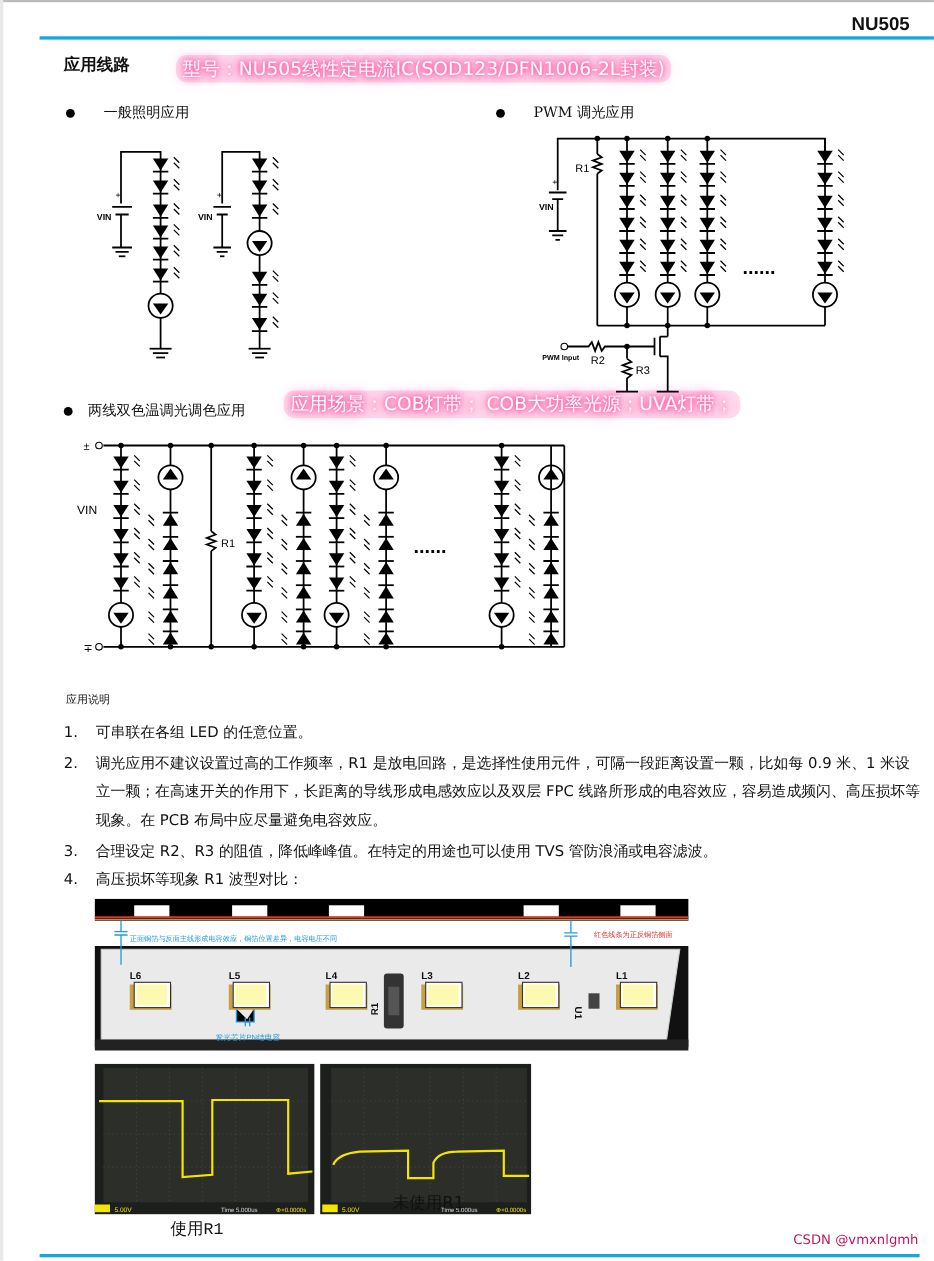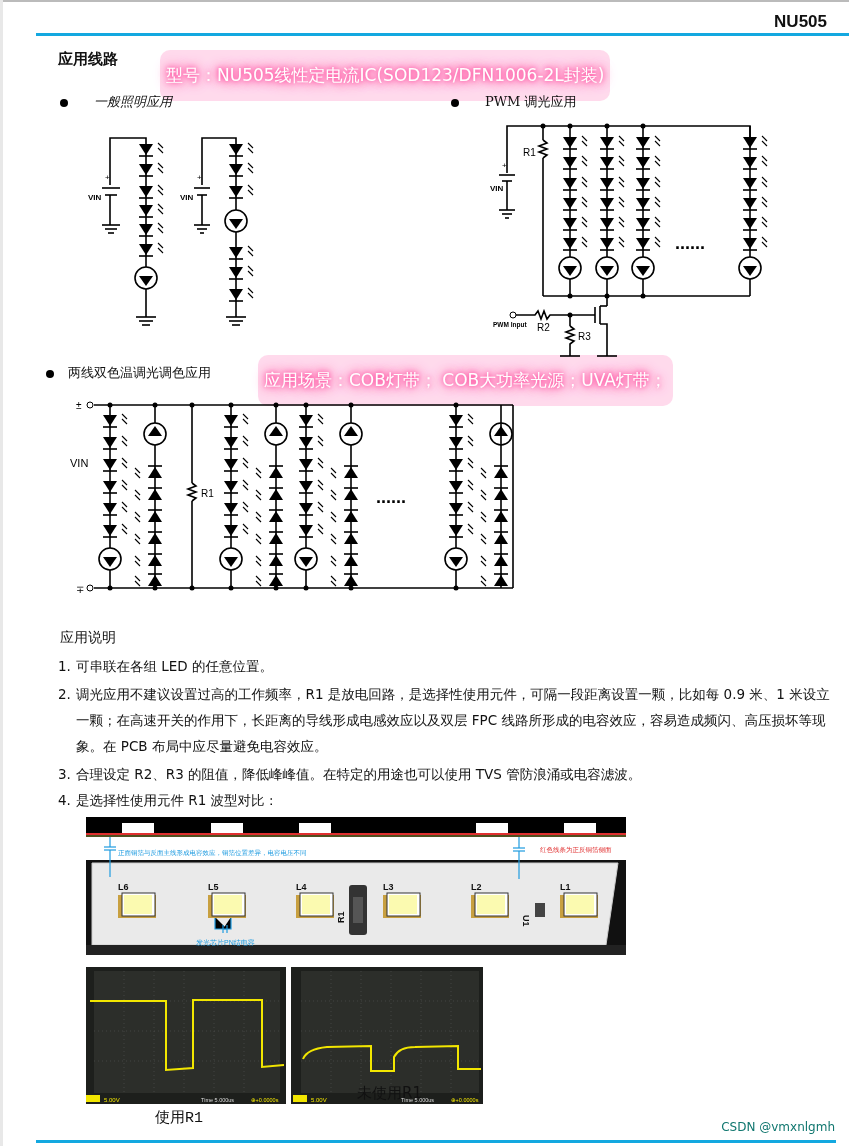--- a/index.html
+++ b/index.html
@@ -6,45 +6,45 @@
   body{width:849px;height:1146px;position:relative;overflow:hidden;font-family:"DejaVu Sans",sans-serif;color:#111;}
   .abs{position:absolute;}
   .topedge{left:0;top:0;width:849px;height:2px;background:#bbb;}
   .leftedge{left:0;top:0;width:3px;height:1146px;background:#e8e8e8;}
   .brand{right:22px;top:12px;font-family:"Liberation Sans",sans-serif;font-weight:bold;font-size:17px;}
   .hrule{left:36px;top:33px;width:813px;height:3px;background:#13a8e0;}
   .frule{left:36px;top:1140px;width:800px;height:3px;background:#13a8e0;}
   .sec-title{left:58px;top:50px;font-size:15px;font-weight:bold;}
   .pink{color:#fff;font-family:"DejaVu Sans",sans-serif;font-size:17px;
         text-shadow:0 0 4px #ff4fa0,0 0 8px #ff4fa0,0 0 12px #ff6fb2,0 0 16px #ff8fc2;
-        background:rgba(255,150,200,0.35);border-radius:10px;padding:14px 6px;white-space:nowrap;}
+        background:rgba(255,150,200,0.35);border-radius:10px;padding:1px 6px;white-space:nowrap;}
   .bullet{font-family:"DejaVu Serif",serif;font-size:13px;}
   .bullet .dot{display:inline-block;width:8px;height:8px;border-radius:50%;background:#000;margin-right:26px;vertical-align:middle;}
-  .note-h{left:60px;top:629px;font-size:14px;}
+  .note-h{left:60px;top:629px;font-size:10px;}
   .ol{left:58px;width:780px;font-size:13.5px;line-height:26px;}
   .ol .num{position:absolute;left:0;}
-  .ol .txt{margin-left:18px;display:block;}
+  .ol .txt{margin-left:29px;display:block;}
   .caption{font-size:15px;}
   svg text{font-family:"Liberation Sans",sans-serif;}
-  .watermark{right:14px;top:1120px;font-size:12px;color:#0f766e;font-family:"DejaVu Sans",sans-serif;}
+  .watermark{right:14px;top:1120px;font-size:12px;color:#be185d;font-family:"DejaVu Sans",sans-serif;}
 </style>
 </head>
 <body>
 
 <div class="abs topedge"></div>
 <div class="abs leftedge"></div>
 <div class="abs brand">NU505</div>
 <div class="abs hrule"></div>
 
 <div class="abs sec-title">应用线路</div>
 <div class="abs pink" style="left:160px;top:50px;">型号：NU505线性定电流IC(SOD123/DFN1006-2L封装)</div>
 
-<div class="abs bullet" style="left:60px;top:93px;font-style:italic;"><span class="dot"></span><span>一般照明应用</span></div>
+<div class="abs bullet" style="left:60px;top:93px;"><span class="dot"></span><span>一般照明应用</span></div>
 <div class="abs bullet" style="left:451px;top:93px;"><span class="dot"></span><span>PWM 调光应用</span></div>
-<div class="abs bullet" style="left:46px;top:364px;"><span class="dot" style="margin-right:14px"></span><span>两线双色温调光调色应用</span></div>
+<div class="abs bullet" style="left:58px;top:364px;"><span class="dot" style="margin-right:14px"></span><span>两线双色温调光调色应用</span></div>
 <div class="abs pink" style="left:258px;top:355px;">应用场景：COB灯带；  COB大功率光源；UVA灯带；</div>
 
 <svg width="0" height="0" style="position:absolute">
   <defs>
     <g id="ledDown">
       <polygon points="-7,-6 7,-6 0,5" fill="#000"></polygon>
       <line x1="-7" y1="6" x2="7" y2="6" stroke="#000" stroke-width="1.6"></line>
       <g stroke="#000" stroke-width="1.1">
         <line x1="12" y1="-7" x2="17" y2="-2"></line>
           <line x1="12" y1="-2" x2="17" y2="3"></line>
@@ -301,21 +301,21 @@
 <div class="abs ol" style="top:681px;">
     <span class="num">2.</span>
     <span class="txt">调光应用不建议设置过高的工作频率，R1 是放电回路，是选择性使用元件，可隔一段距离设置一颗，比如每 0.9 米、1 米设立一颗；在高速开关的作用下，长距离的导线形成电感效应以及双层 FPC 线路所形成的电容效应，容易造成频闪、高压损坏等现象。在 PCB 布局中应尽量避免电容效应。</span>
   </div>
 <div class="abs ol" style="top:761px;">
     <span class="num">3.</span>
     <span class="txt">合理设定 R2、R3 的阻值，降低峰峰值。在特定的用途也可以使用 TVS 管防浪涌或电容滤波。</span>
   </div>
 <div class="abs ol" style="top:787px;">
     <span class="num">4.</span>
-    <span class="txt">是选择性使用元件 R1 波型对比：</span>
+    <span class="txt">高压损坏等现象 R1 波型对比：</span>
   </div>
 
 <svg class="abs" style="left:86px;top:817px;" width="540" height="140">
   <rect x="0" y="0" width="540" height="140" fill="#fff"></rect>
   <rect x="0" y="0" width="540" height="20" fill="#000"></rect>
   <line x1="0" y1="17" x2="540" y2="17" stroke="#e03030" stroke-width="2"></line>
   <line x1="0" y1="19" x2="540" y2="19" stroke="#a0a040" stroke-width="1"></line>
   <g fill="#fff">
       <rect x="36" y="6" width="32" height="10"></rect>
       <rect x="125" y="6" width="32" height="10"></rect>

